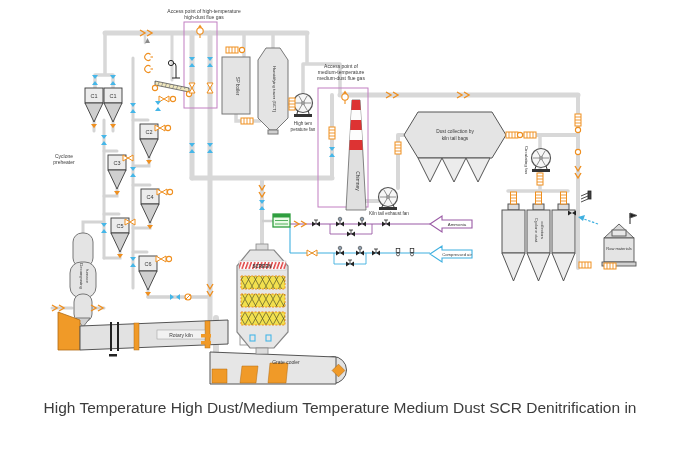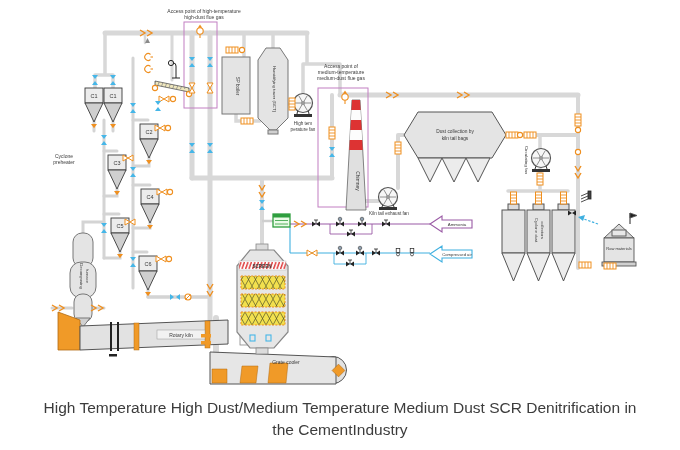--- a/index.html
+++ b/index.html
@@ -413,15 +413,14 @@
 
 <text x="204" y="13" font-size="5" text-anchor="middle" fill="#444">Access point of high-temperature</text>
 <text x="204" y="19" font-size="5" text-anchor="middle" fill="#444">high-dust flue gas</text>
 <text x="341" y="68" font-size="5" text-anchor="middle" fill="#444">Access point of</text>
 <text x="341" y="74" font-size="5" text-anchor="middle" fill="#444">medium-temperature</text>
 <text x="341" y="80" font-size="5" text-anchor="middle" fill="#444">medium-dust flue gas</text>
 </svg>
 
 <div class="title">
   <div>High Temperature High Dust/Medium Temperature Medium Dust SCR Denitrification in</div>
-  <div>the CementIndustry</div>
 </div>
 </div>
 
 </body></html>

